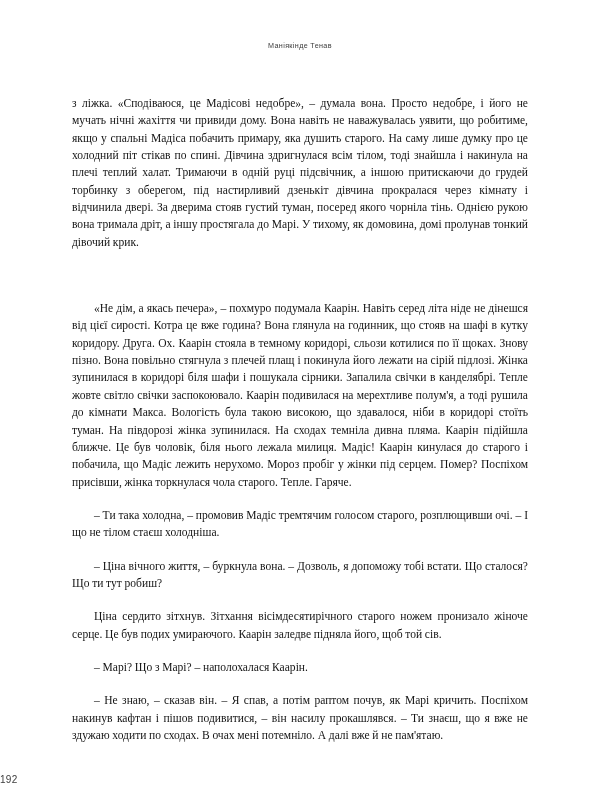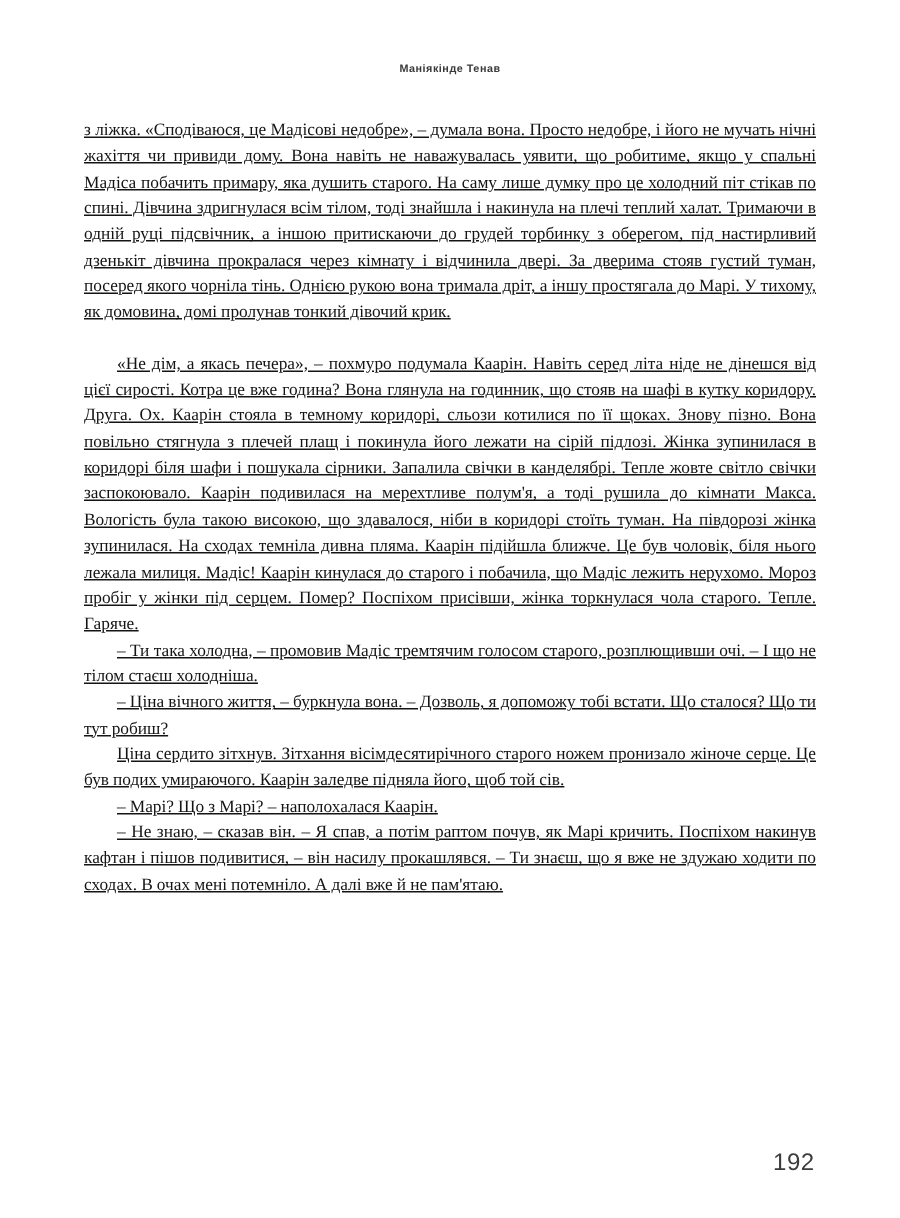--- a/index.html
+++ b/index.html
@@ -27,65 +27,64 @@
   .running-header {
     position: absolute;
     top: 41px;
     left: 0;
     width: 600px;
     text-align: center;
     font-family: "Liberation Sans", "DejaVu Sans", sans-serif;
     font-size: 7.2px;
     letter-spacing: 0.35px;
     color: #3a3a3a;
-    font-weight: 700;
+    font-weight: 400;
     white-space: nowrap;
   }
 
   
   .text-column {
     position: absolute;
     top: 79px;
     left: 56px;
     width: 488px;
   }
 
   .para {
-    margin: 0;
+    margin: 16px;
     font-size: 11.55px;
     line-height: 17.35px;
     text-align: justify;
     text-justify: inter-word;
     color: #141414;
     hyphens: manual;
     word-spacing: -0.15px;
-    text-decoration: underline;
   }
 
   .para.indent {
     text-indent: 22px;
   }
 
   .para.noindent {
     text-indent: 0;
   }
 
   .block-gap {
     height: 17px;
   }
 
   
   .folio {
     position: absolute;
     bottom: 27px;
     left: 0;
     width: 543px;
-    text-align: right;
+    text-align: left;
     font-family: "Liberation Sans", "DejaVu Sans", sans-serif;
-    font-size: 16px;
+    font-size: 10px;
     color: #3c3c3c;
     letter-spacing: 0.3px;
   }
 </style>
 </head>
 <body>
 
 <div class="page">
 
   <div class="running-header">Маніякінде Тенав</div>

